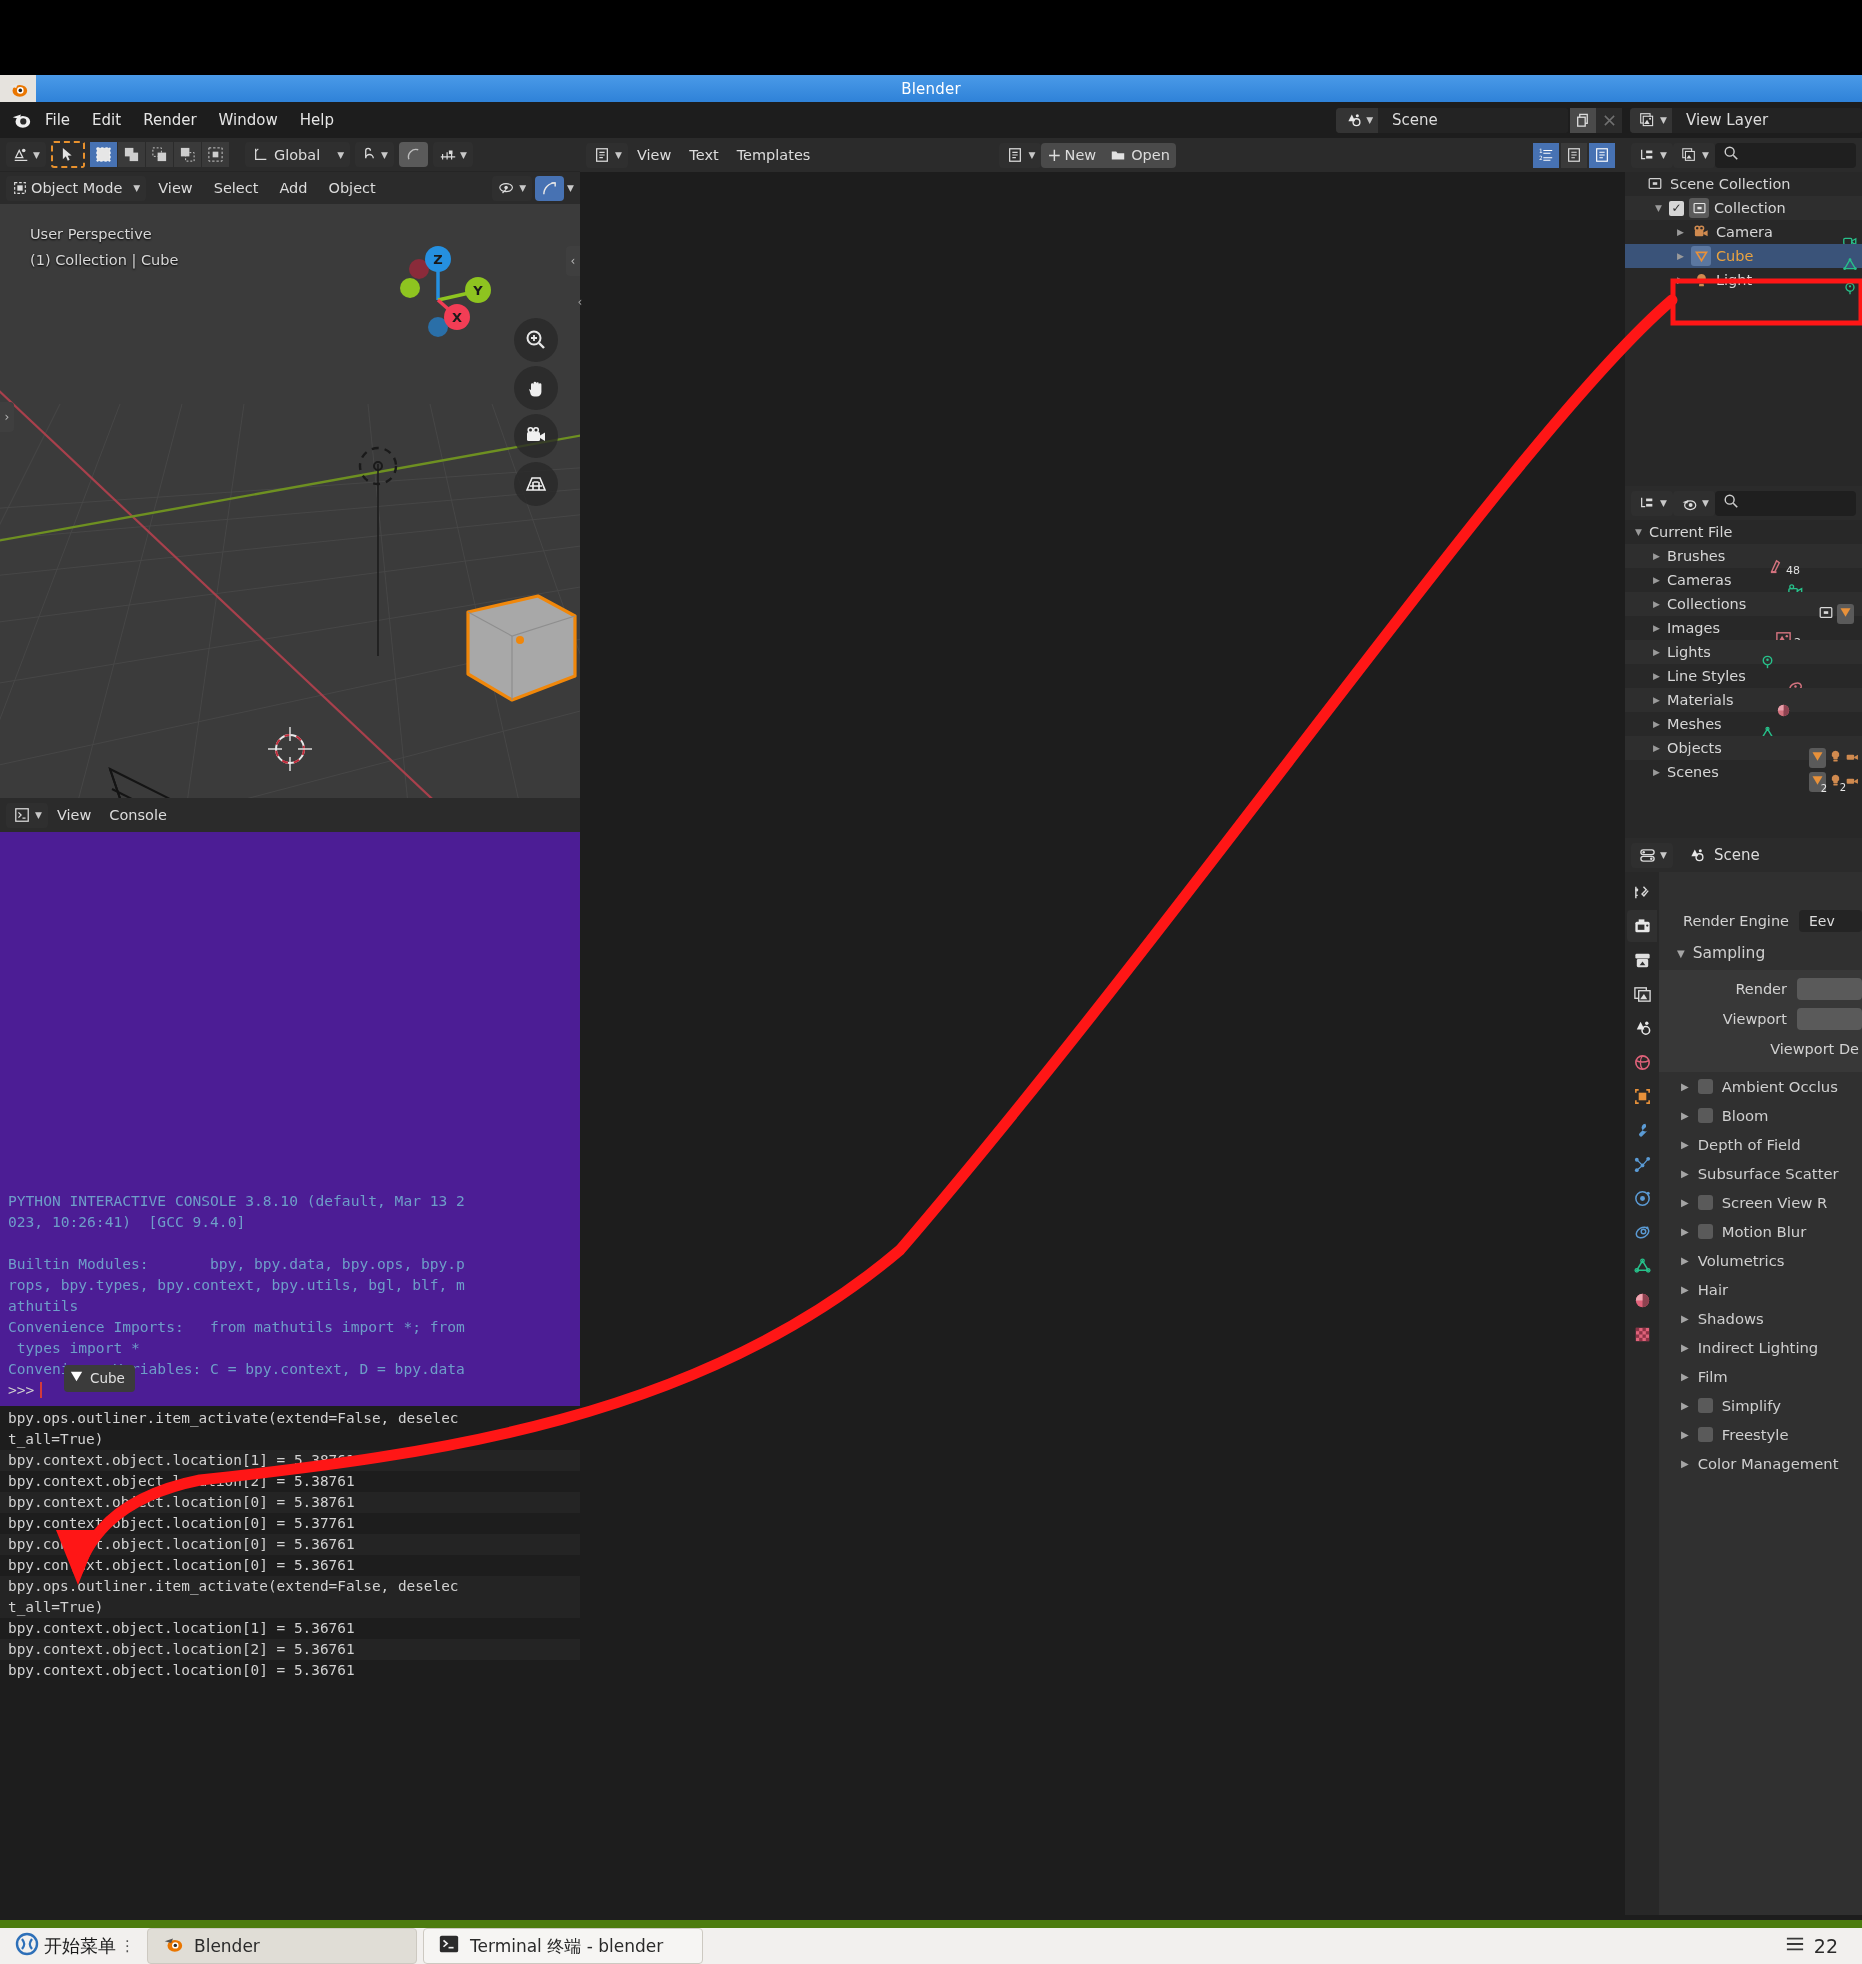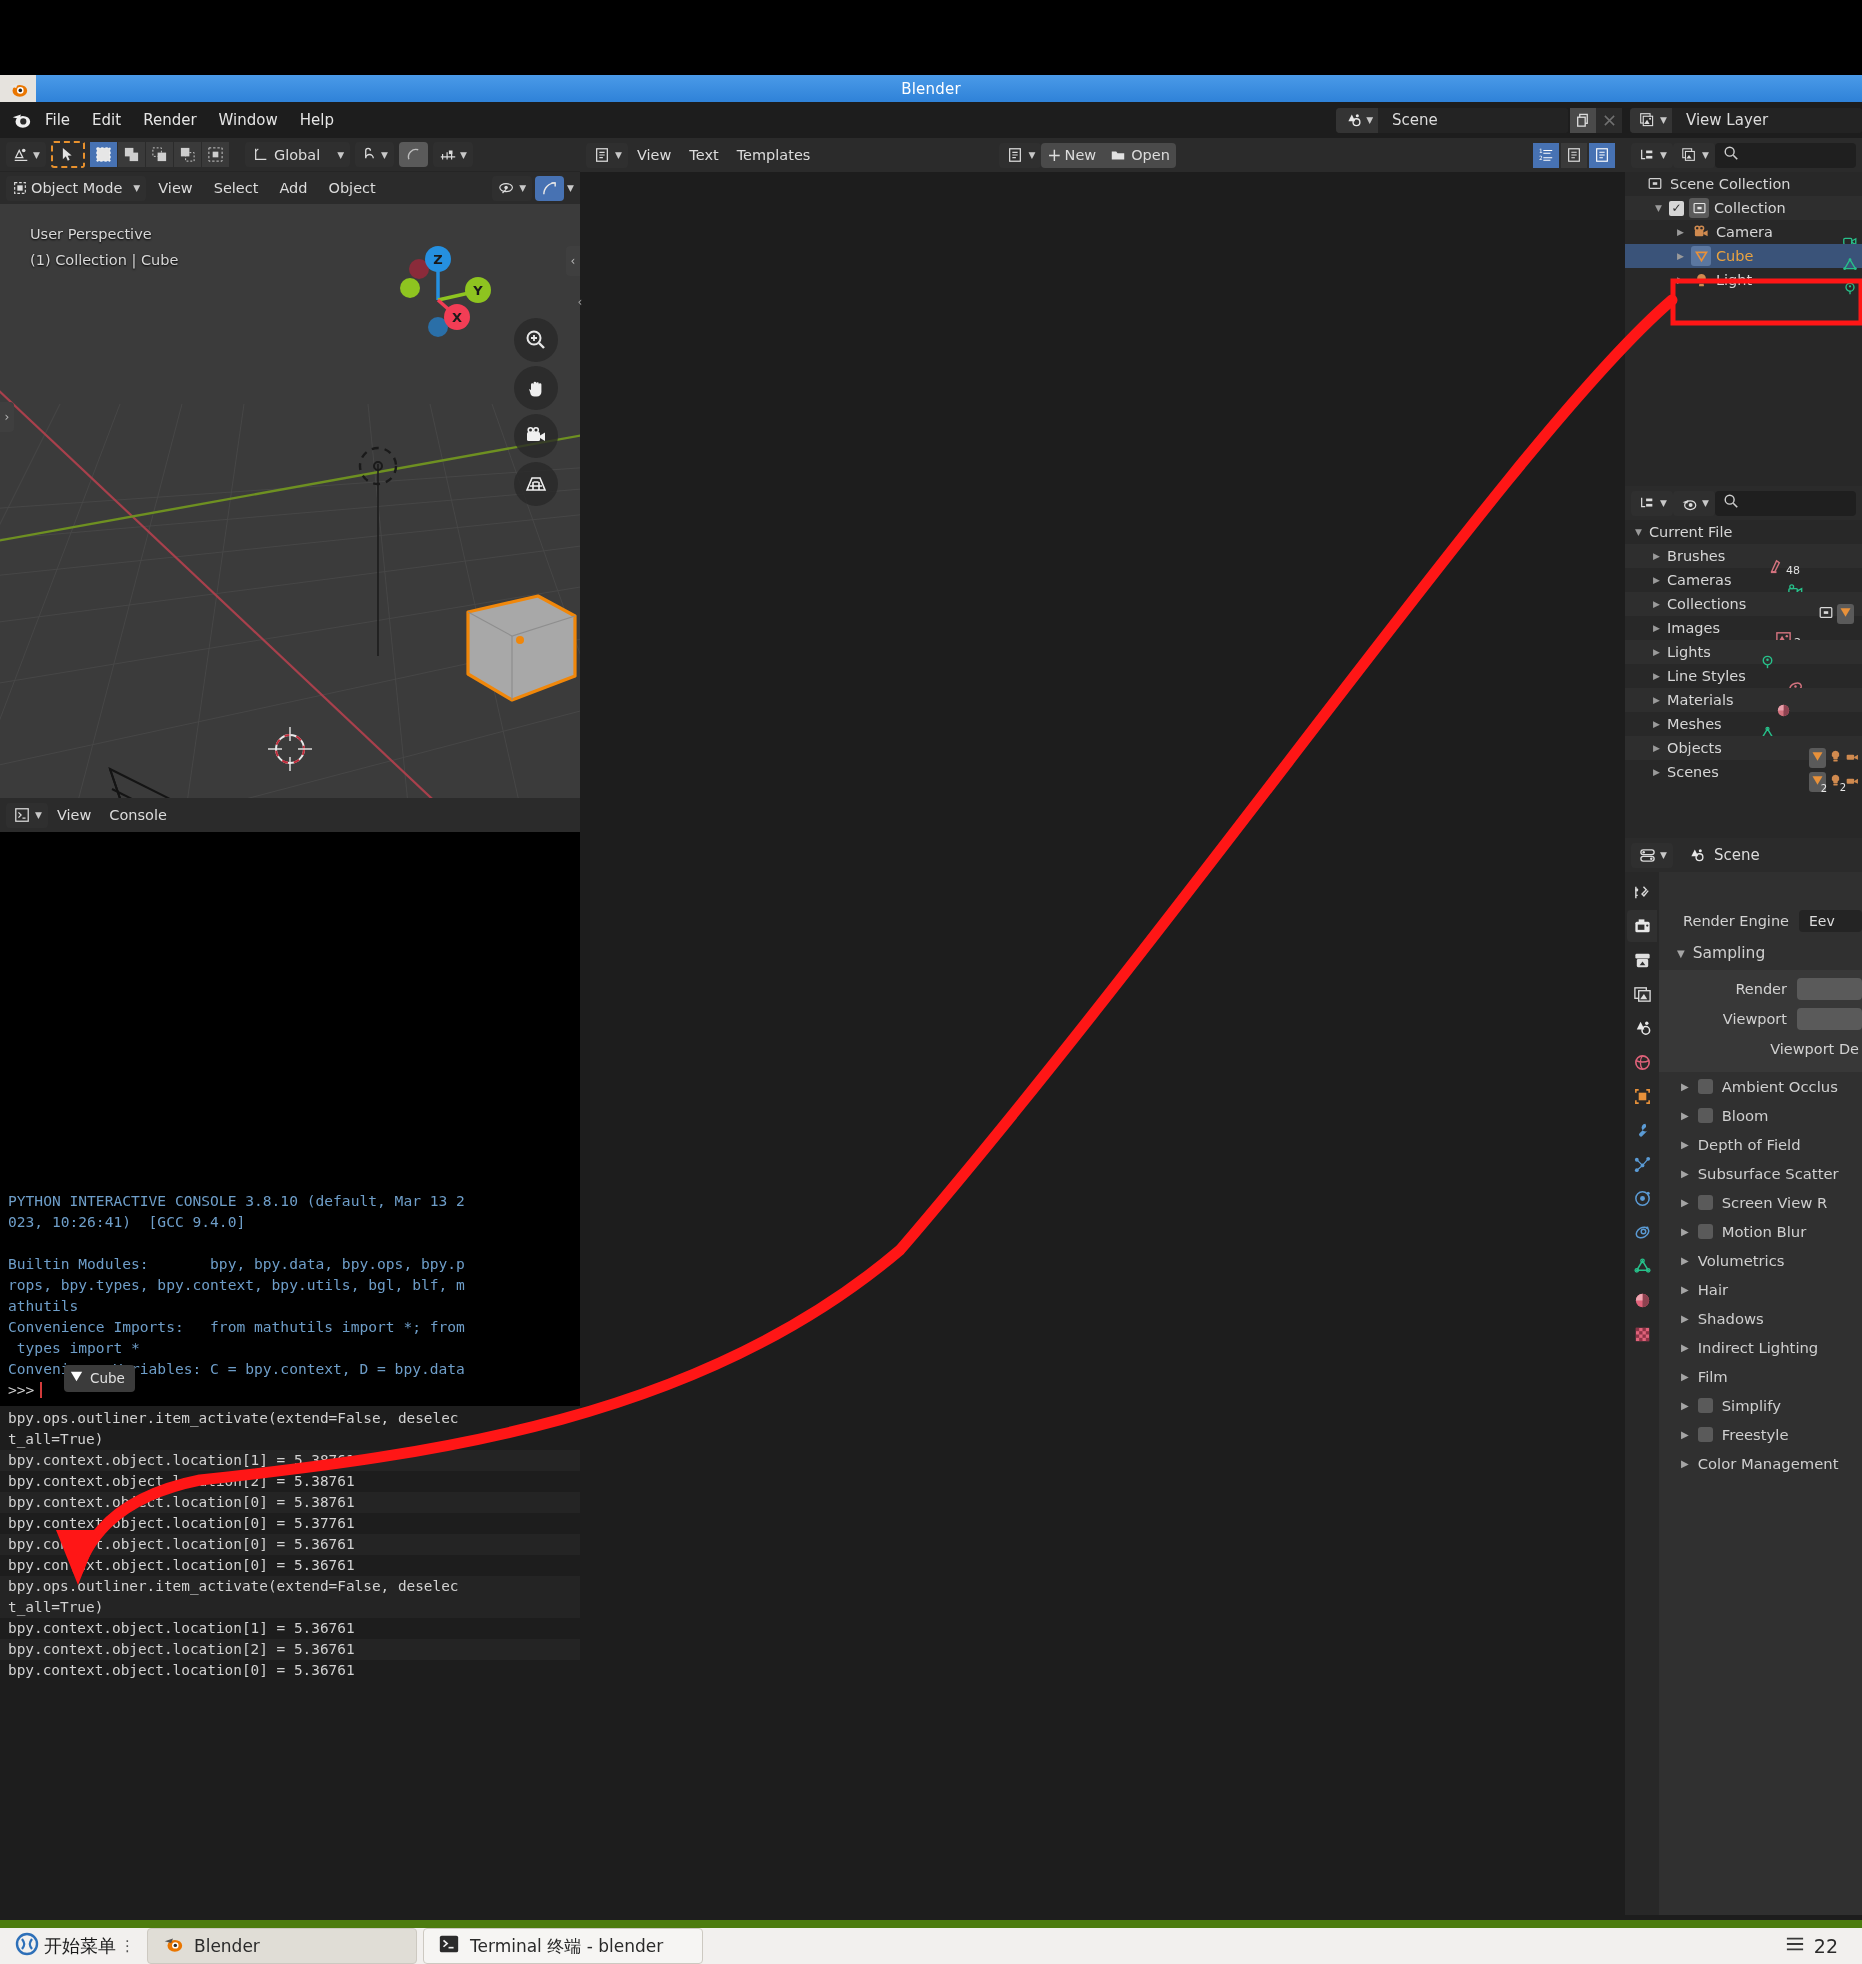--- a/index.html
+++ b/index.html
@@ -94,21 +94,21 @@
   .gizmo { position:absolute; right:84px; top:30px; width:110px; height:110px; }
 
   .nav-btn {
     position:absolute; right:22px; width:44px; height:44px; border-radius:50%;
     background:rgba(40,40,40,.78); display:flex; align-items:center; justify-content:center;
   }
 
   
   #console { left:0; top:660px; width:580px; height:608px; background:#1b1b1b; }
   .console-body {
-    position:relative; height:574px; background:#000000; padding:16px; overflow:hidden;text-decoration:underline;
+    position:relative; height:574px; background:#4c1d95; padding:16px; overflow:hidden;text-decoration:underline;
   }
   .console-lines {
     position:absolute; bottom:6px; left:0; right:0;
     font-family:"DejaVu Sans Mono","Liberation Mono",monospace; font-size:14.6px; line-height:21px;
   }
   .cl-blue { color:#6e9ec9; white-space:pre-wrap; padding-left:8px; }
   .cl-prompt { color:#cfcfcf; padding-left:8px; font-family:"DejaVu Sans Mono","Liberation Mono",monospace;}
 
   
   #info { left:0; top:1268px; width:580px; height:585px; background:#1d1d1d; }

